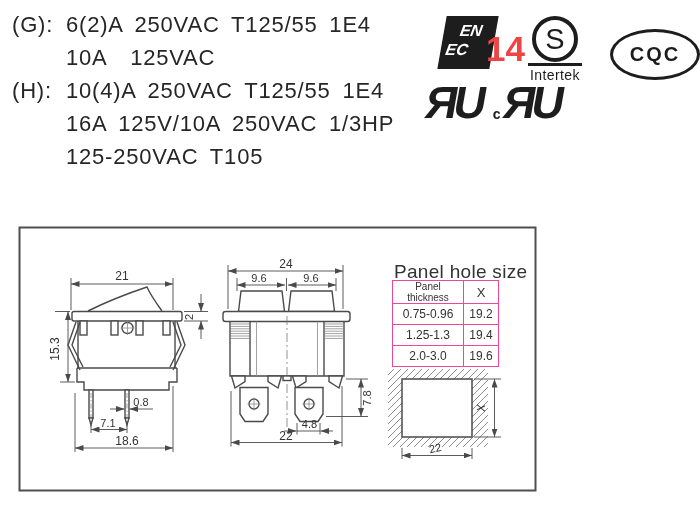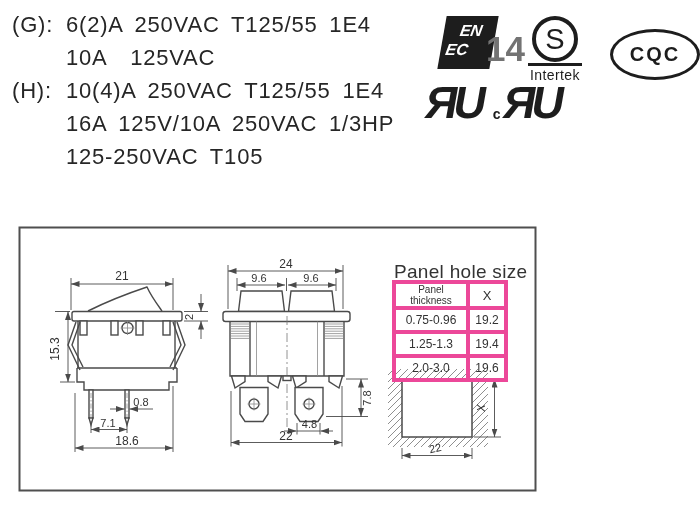--- a/index.html
+++ b/index.html
@@ -11,21 +11,21 @@
   .r-row{display:flex;line-height:33px;}
   .r-label{width:54px;flex:0 0 54px;}
   .r-text{white-space:pre;word-spacing:5px;}
   
   .enec{position:absolute;left:440px;top:14px;width:92px;height:58px;}
   .enec-shape{position:absolute;left:2px;top:2px;width:52px;height:53px;background:#1d1d1d;
               transform:skewX(-10deg);color:#fff;font-style:italic;font-weight:700;
               font-size:16px;line-height:1.2;}
   .enec-l1{display:block;margin:5px 0 0 16px;}
   .enec-l2{display:block;margin:0 0 0 5px;}
-  .enec-num{position:absolute;left:46px;top:15px;font-size:35px;font-weight:700;color:#737373;}
+  .enec-num{position:absolute;left:46px;top:15px;font-size:35px;font-weight:700;color:#ef4444;}
   .intertek{position:absolute;left:527px;top:16px;width:56px;height:64px;text-align:center;
             color:#1d1d1d;}
   .s-circle{width:38px;height:38px;border:4px solid #1d1d1d;border-radius:50%;margin:0 auto;
             display:flex;align-items:center;justify-content:center;font-size:29px;line-height:1;}
   .s-line{width:54px;height:2.5px;background:#1d1d1d;margin:1px auto 0 auto;}
   .s-name{font-size:14px;letter-spacing:.4px;}
   .cqc{position:absolute;left:610px;top:29px;width:84px;height:45px;border:3.5px solid #1d1d1d;
        border-radius:50%;display:flex;align-items:center;justify-content:center;
        font-size:20px;font-weight:700;letter-spacing:2px;color:#1d1d1d;}
   .ul-marks{position:absolute;left:426px;top:80px;display:flex;align-items:flex-end;color:#1d1d1d;}
@@ -36,21 +36,21 @@
   .ol{stroke:#4a4a4a;stroke-width:1.4;fill:none;}
   .olf{stroke:#4a4a4a;stroke-width:1.4;fill:#fff;}
   .dim{stroke:#4a4a4a;stroke-width:.9;fill:none;}
   .thin{stroke:#8a8a8a;stroke-width:.8;fill:none;}
   svg text{font-family:"Liberation Sans",sans-serif;font-size:11px;fill:#333;}
   svg .dt12{font-size:12px;}
   
   .pt-title{position:absolute;left:394px;top:261px;font-size:19px;color:#333;letter-spacing:.3px;}
   .pt-wrap{position:absolute;left:392px;top:280px;}
   .pt-wrap table{border-collapse:collapse;}
-  .pt-wrap td{border:4px solid #ec4899;text-align:center;color:#333;padding:0;}
+  .pt-wrap td{border:1px solid #ec4899;text-align:center;color:#333;padding:0;}
   .c1{width:70px;} .c2{width:34px;}
   .hrow td{height:18px;} .drow td{height:20px;font-size:12px;}
   .h1{font-size:10px;} .h2{font-size:13px;}
 </style>
 </head>
 <body>
 
 <div class="page">
 
   <div class="ratings">

